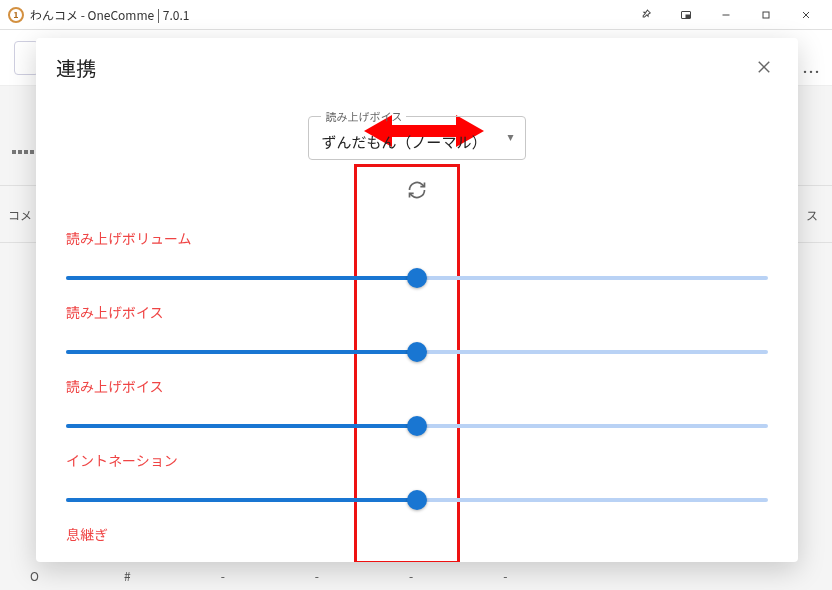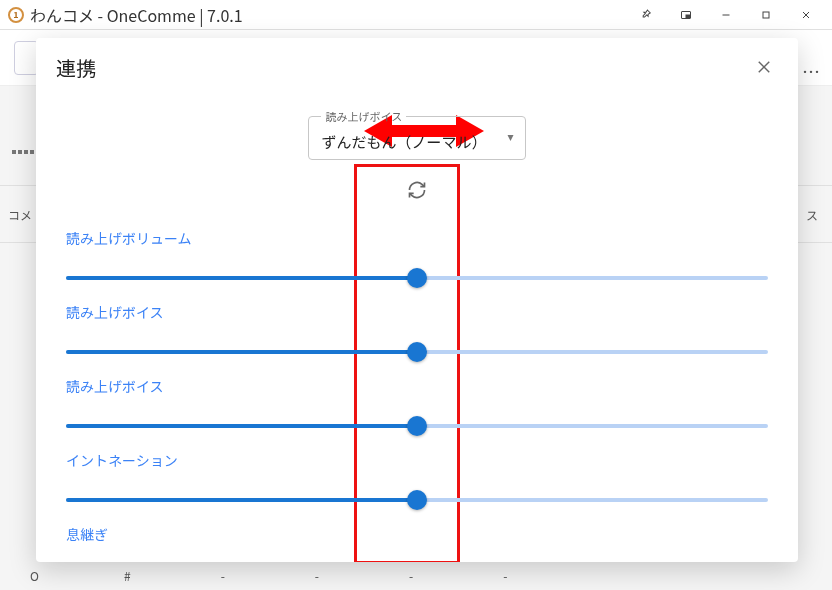--- a/index.html
+++ b/index.html
@@ -1,21 +1,21 @@
 <!DOCTYPE html>
 <html><head>
 <meta charset="utf-8">
 <style>
   * { box-sizing: border-box; margin: 0; padding: 0; }
   html, body { width: 832px; height: 590px; overflow: hidden; font-family: "Yu Gothic UI", "Meiryo", "Noto Sans JP", sans-serif; background: #f5f5f5; }
 
   
   .titlebar { height: 30px; background: #fff; border-bottom: 1px solid #e0e0e0; display: flex; align-items: center; padding: 0 6px 0 8px; }
   .app-icon { width: 16px; height: 16px; border-radius: 50%; border: 2px solid #d39040; display: flex; align-items: center; justify-content: center; font-size: 9px; color: #b06a1a; font-weight: bold; margin-right: 6px; }
-  .title-text { font-size: 16px; color: #333; flex: 0 0 auto; }
+  .title-text { font-size: 12px; color: #333; flex: 0 0 auto; }
   .titlebar .gap { flex: 1; }
   .win-btn { width: 40px; height: 30px; display: flex; align-items: center; justify-content: center; color: #444; font-size: 14px; }
   .win-btn svg { width: 12px; height: 12px; }
 
   
   .bg-toolbar { position: absolute; top: 30px; left: 0; right: 0; height: 56px; background: #fff; border-bottom: 1px solid #eee; display: flex; align-items: center; padding: 0 14px; }
   .bg-btn { height: 34px; border: 1px solid #cfcfe0; border-radius: 4px; padding: 0 10px; display: flex; align-items: center; font-size: 13px; color: #666; }
   .bg-stripe { position: absolute; top: 185px; left: 0; right: 0; height: 58px; border-top: 1px solid #e0e0e0; border-bottom: 1px solid #e0e0e0; display: flex; align-items: center; font-size: 12px; color: #555; }
   .bg-stripe .left-lbl { padding-left: 8px; }
   .bg-stripe .right-lbl { margin-left: auto; padding-right: 14px; }
@@ -42,21 +42,21 @@
   .voice-value { font-size: 15px; color: #222; }
   .voice-caret { position: absolute; right: 12px; top: 50%; transform: translateY(-40%); color:#777; font-size:12px; }
   .refresh-btn { width: 36px; height: 36px; display:flex; align-items:center; justify-content:center; color:#666; }
 
   
   .anno-arrow { position:absolute; top: 15px; left: 328px; width: 120px; height: 40px; pointer-events:none; }
   .anno-box { position:absolute; top: 68px; left: 318px; width: 106px; height: 400px; border: 3px solid #e11; pointer-events:none; }
 
   
   .slider-group { margin-bottom: 8px; }
-  .slider-label { font-size: 14px; color: #3b82f6; margin-bottom: 18px; }
+  .slider-label { font-size: 14px; color: #ef4444; margin-bottom: 18px; }
   .slider { position: relative; height: 24px; margin-bottom: 12px; }
   .track-bg { position:absolute; top: 10px; left:0; right:0; height:4px; background:#b9d2f5; border-radius:2px; }
   .track-fill { position:absolute; top:10px; left:0; height:4px; background:#1976d2; border-radius:2px; }
   .thumb { position:absolute; top:2px; width:20px; height:20px; background:#1976d2; border-radius:50%; transform:translateX(-50%); box-shadow:0 1px 3px rgba(0,0,0,.3); }
 
   
   .check-row { display:flex; align-items:center; gap:10px; padding: 14px 0 0 8px; }
 
   
   .modal-body::-webkit-scrollbar { width: 8px; }

